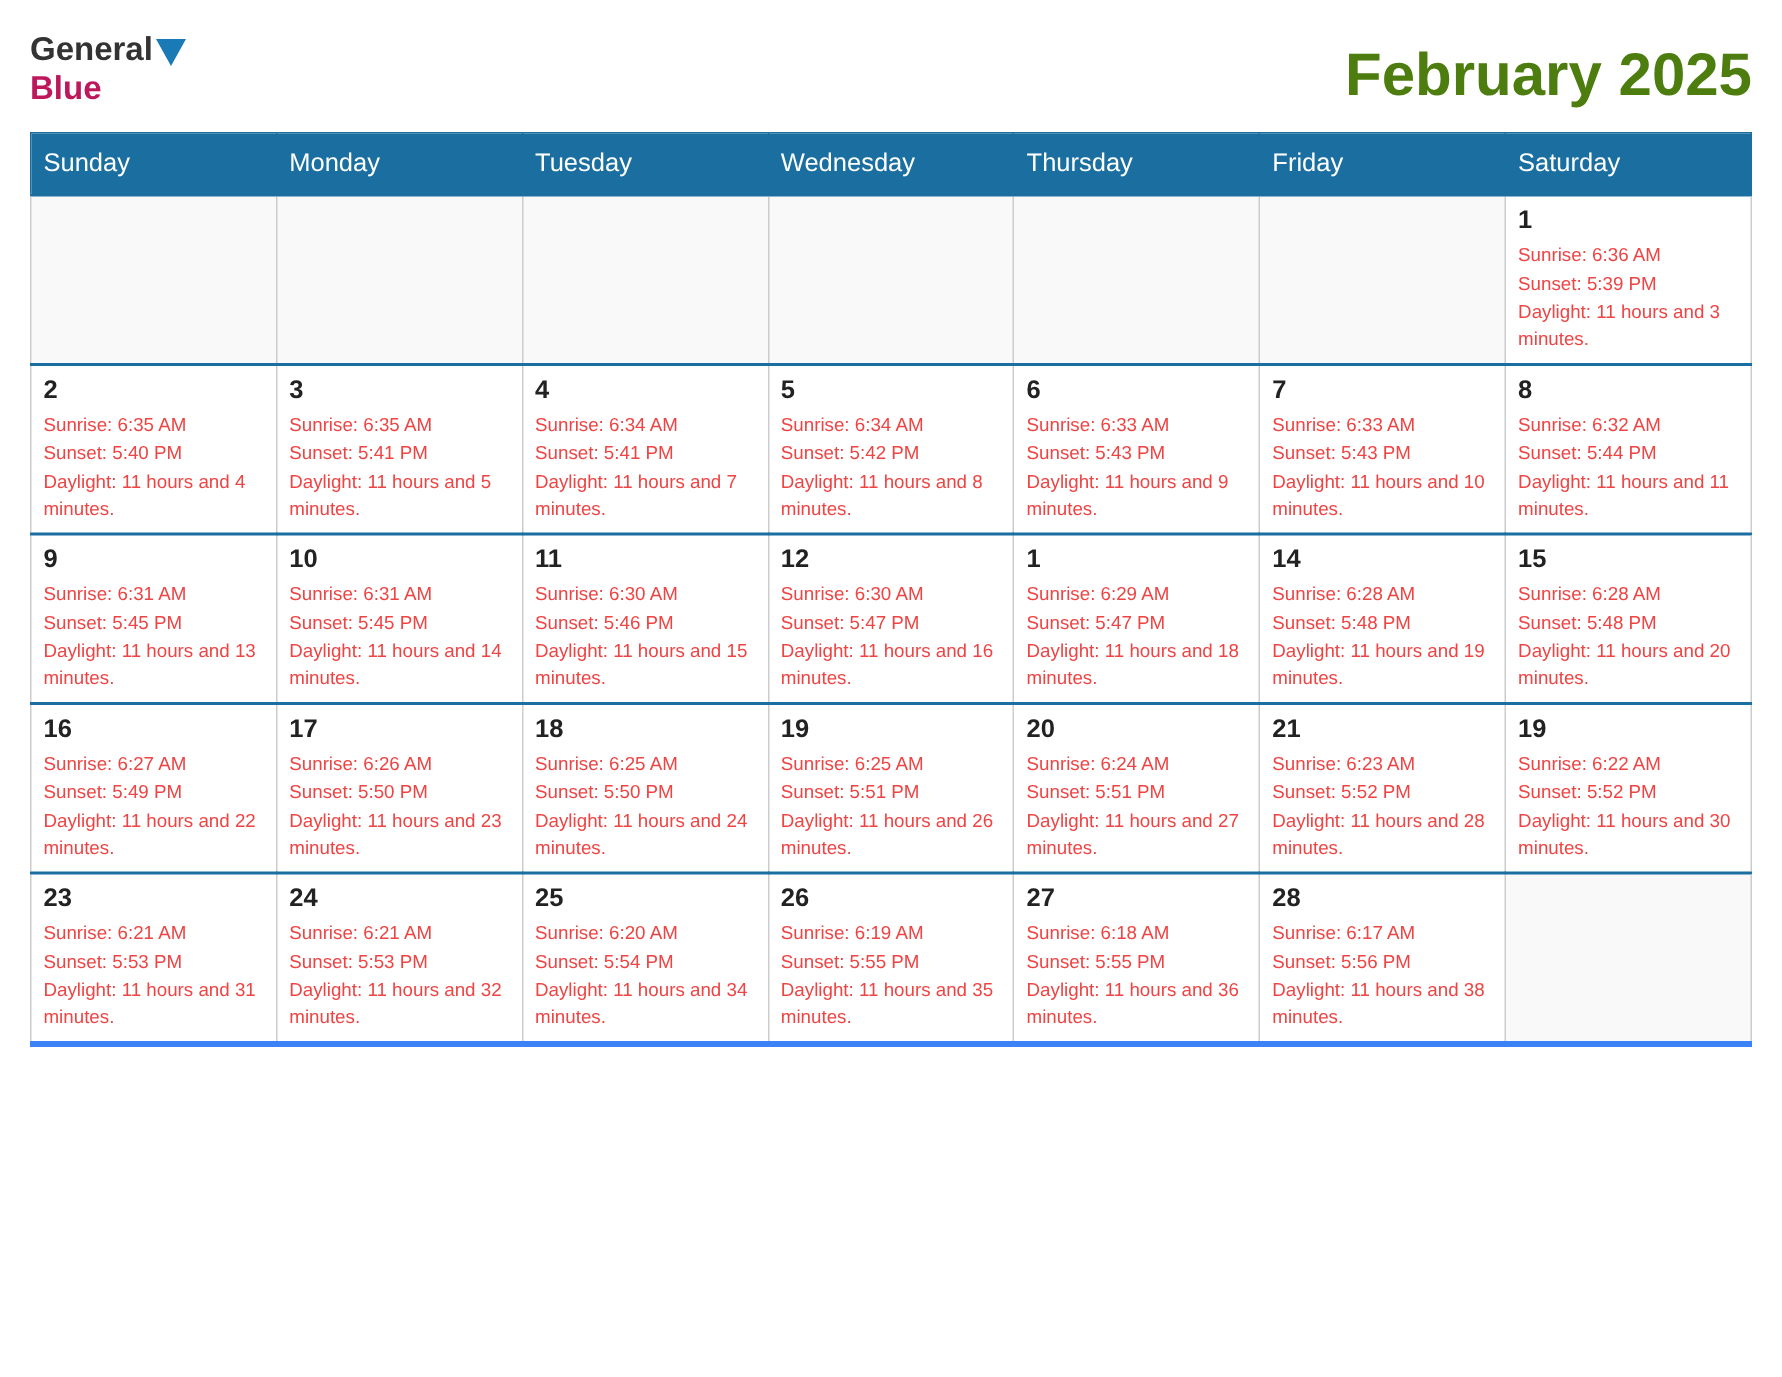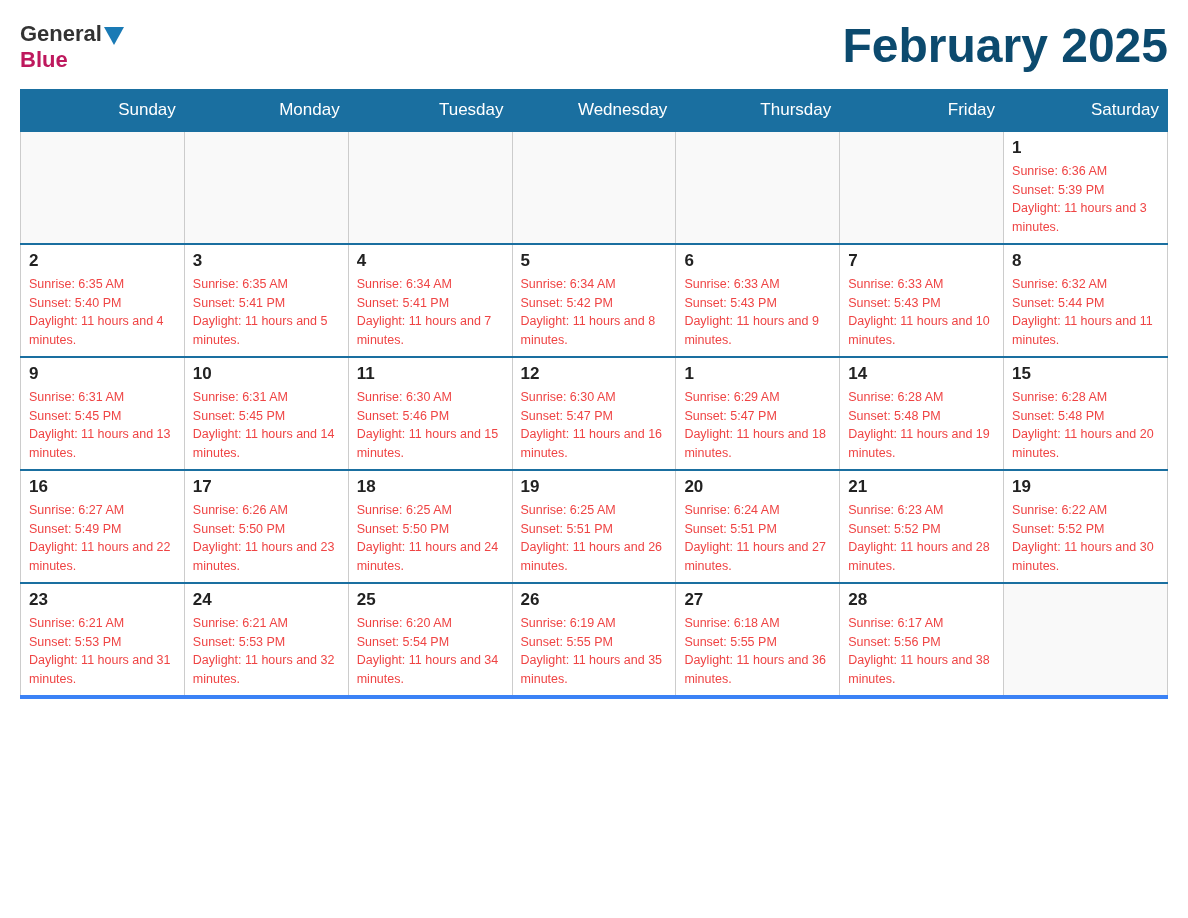--- a/index.html
+++ b/index.html
@@ -41,41 +41,41 @@
       align-items: flex-start;
     }
     .logo-line1 {
       display: flex;
       align-items: center;
     }
     .title-section {
       text-align: right;
     }
     .month-year {
-      font-size: 48px;
-      font-weight: bold;
-      color: #0c4a6e;
+      font-size: 40px;
+      font-weight: bold;
+      color: #4d7c0f;
       line-height: 1.1;
     }
     .location {
       font-size: 22px;
       color: #444;
       margin-top: 4px;
     }
     .calendar {
       width: 100%;
       border-collapse: collapse;
     }
     .calendar th {
       background: #1a6fa0;
       color: #fff;
       font-size: 17px;
       font-weight: normal;
       padding: 10px 8px;
-      text-align: right;
+      text-align: left;
       border: 1px solid #1a6fa0;
     }
     .calendar td {
       border: 1px solid #ccc;
       vertical-align: top;
       padding: 6px 8px;
       width: 14.28%;
       min-height: 100px;
       font-size: 13px;
       color: #333;

